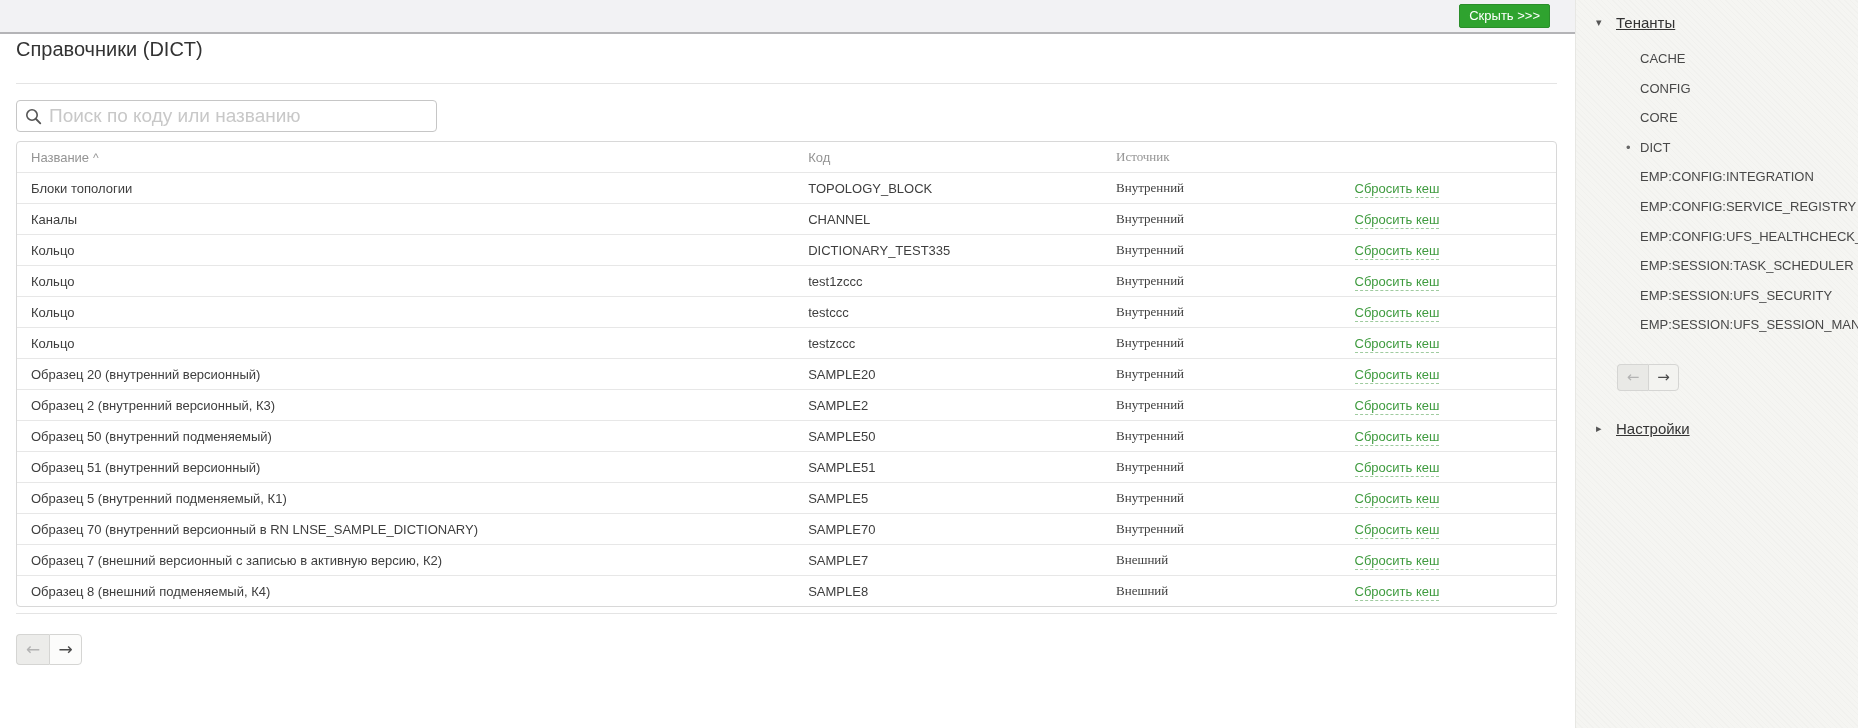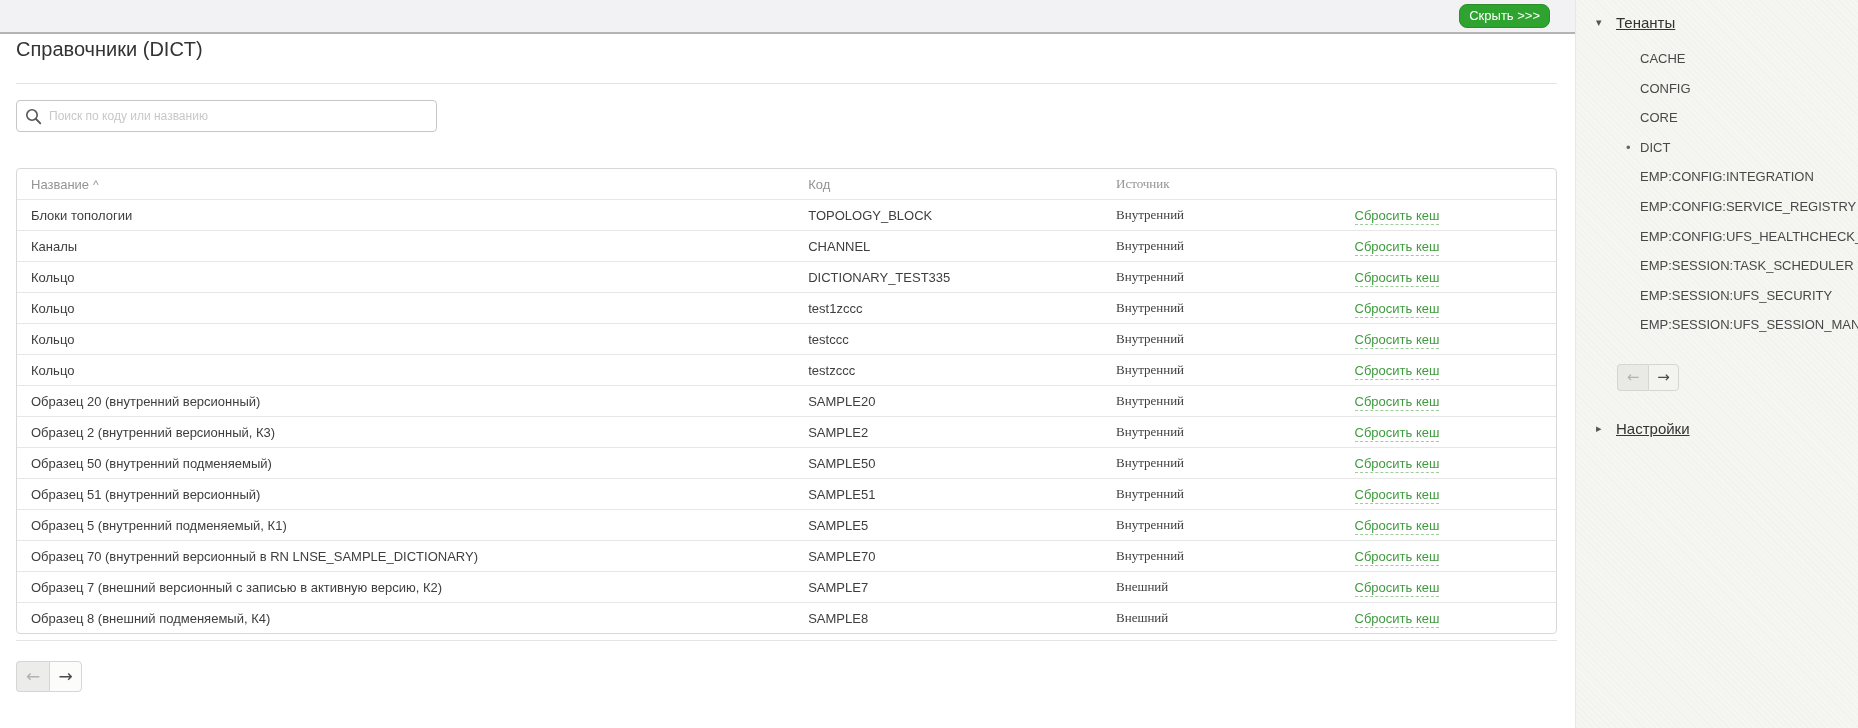--- a/index.html
+++ b/index.html
@@ -4,36 +4,36 @@
 <style>
   * { margin:0; padding:0; box-sizing:border-box; }
   html,body { width:1858px; height:728px; overflow:hidden; background:#fff;
               font-family:"Liberation Sans", sans-serif; }
   .app { display:flex; width:1858px; height:728px; }
 
   
   .main { width:1575px; height:728px; background:#fff; }
   .topbar { height:34px; background:#f2f2f4; border-bottom:2px solid #b4b4b7;
             display:flex; align-items:center; justify-content:flex-end; padding-right:25px; }
-  .hide-btn { background:#2fa32f; border:1px solid #2b8e2b; border-radius:8px;
+  .hide-btn { background:#2fa32f; border:1px solid #2b8e2b; border-radius:2px;
               color:#fff; font-size:13px; font-family:"Liberation Sans",sans-serif;
               padding:3px 9px 4px; cursor:pointer; }
   .content { padding:0 18px 0 16px; }
   h1 { font-size:20px; font-weight:400; color:#333; margin-top:2px; line-height:27px; }
   .divider { border-top:1px solid #e4e4e4; margin-top:20px; }
   .bottom-divider { margin-top:6px; }
 
   .search-box { margin-top:16px; width:421px; height:32px; border:1px solid #c6c6c6;
                 border-radius:4px; display:flex; align-items:center; padding:0 8px; background:#fff; }
   .search-box svg { flex:0 0 auto; margin-right:7px; }
-  .search-box input { border:none; outline:none; flex:1; font-size:12px; color:#701a75;
+  .search-box input { border:none; outline:none; flex:1; font-size:19px; color:#701a75;
                       font-family:"Liberation Sans",sans-serif; background:transparent; }
   .search-box input::placeholder { color:#c8c8c8; }
 
-  .table-wrap { margin-top:36px; border:1px solid #d8d8d8; border-radius:4px; overflow:hidden; background:#fff; }
+  .table-wrap { margin-top:9px; border:1px solid #d8d8d8; border-radius:4px; overflow:hidden; background:#fff; }
   table { width:100%; border-collapse:collapse; table-layout:fixed; }
   th, td { text-align:left; padding:7px 14px; font-size:13px; border-bottom:1px solid #e7e7e7;
            white-space:nowrap; overflow:hidden; }
   thead th { color:#949494; font-weight:400; cursor:pointer; }
   tbody td { color:#3e3e3e; }
   tbody tr { cursor:pointer; }
   tbody tr:last-child td { border-bottom:none; }
   .c-name   { width:50.5%; }
   .c-code   { width:20%; }
   .c-source { width:15.5%;font-family:Liberation Serif, serif; }

